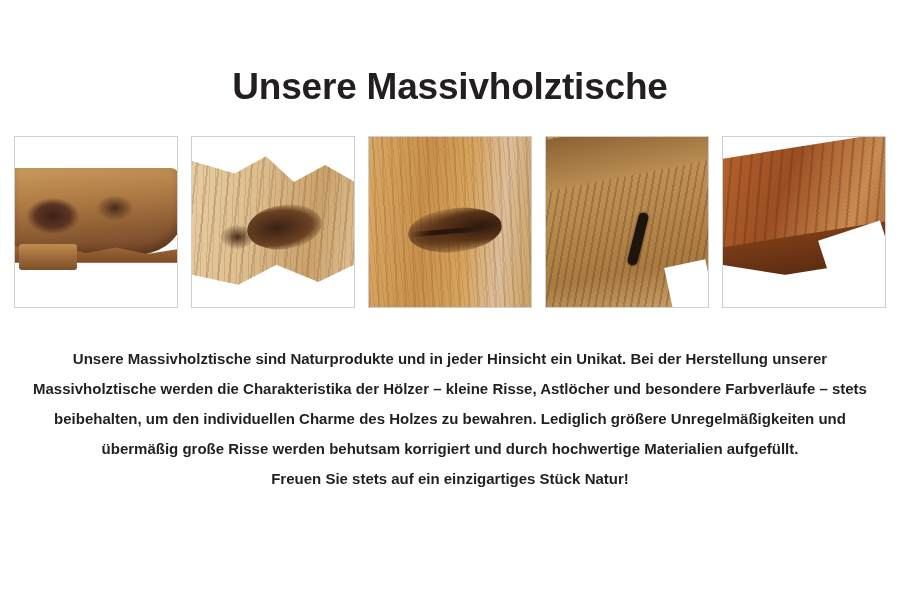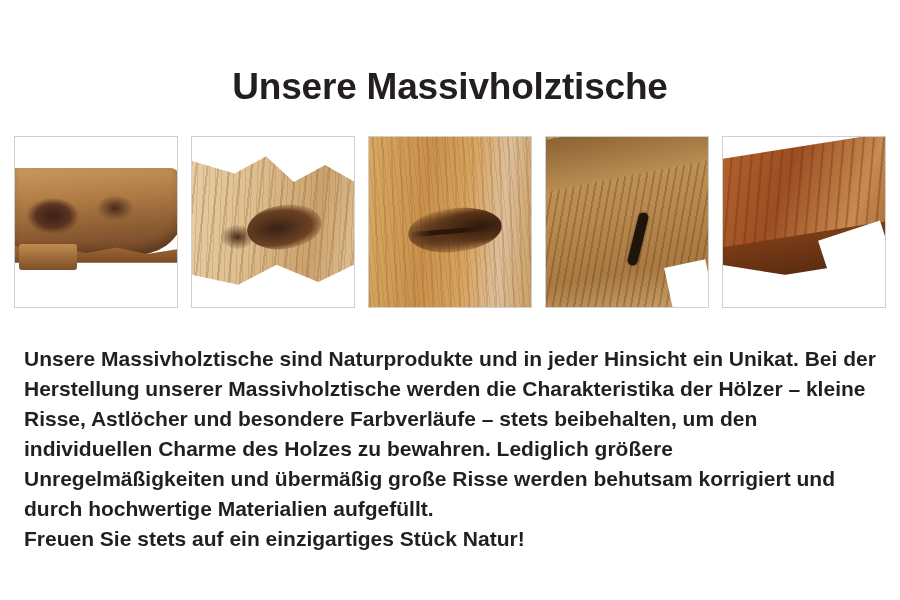--- a/index.html
+++ b/index.html
@@ -174,21 +174,22 @@
     position:absolute; left:-12%; bottom:-4%; width:60%; height:26%;
     background:#ffffff;
     transform: rotate(9deg);
   }
 
   .body-copy {
     position:absolute;
     top: 344px;
     left: 24px;
     width: 852px;
-    font-size: 21px;
+    text-align: center;
+    font-size: 15px;
     font-weight: bold;
     line-height: 30px;
     color: #231f20;
   }
   .body-copy p { margin: 0; }
   .body-copy p.last { margin-top: 0; }
 </style>
 </head>
 <body>
 

